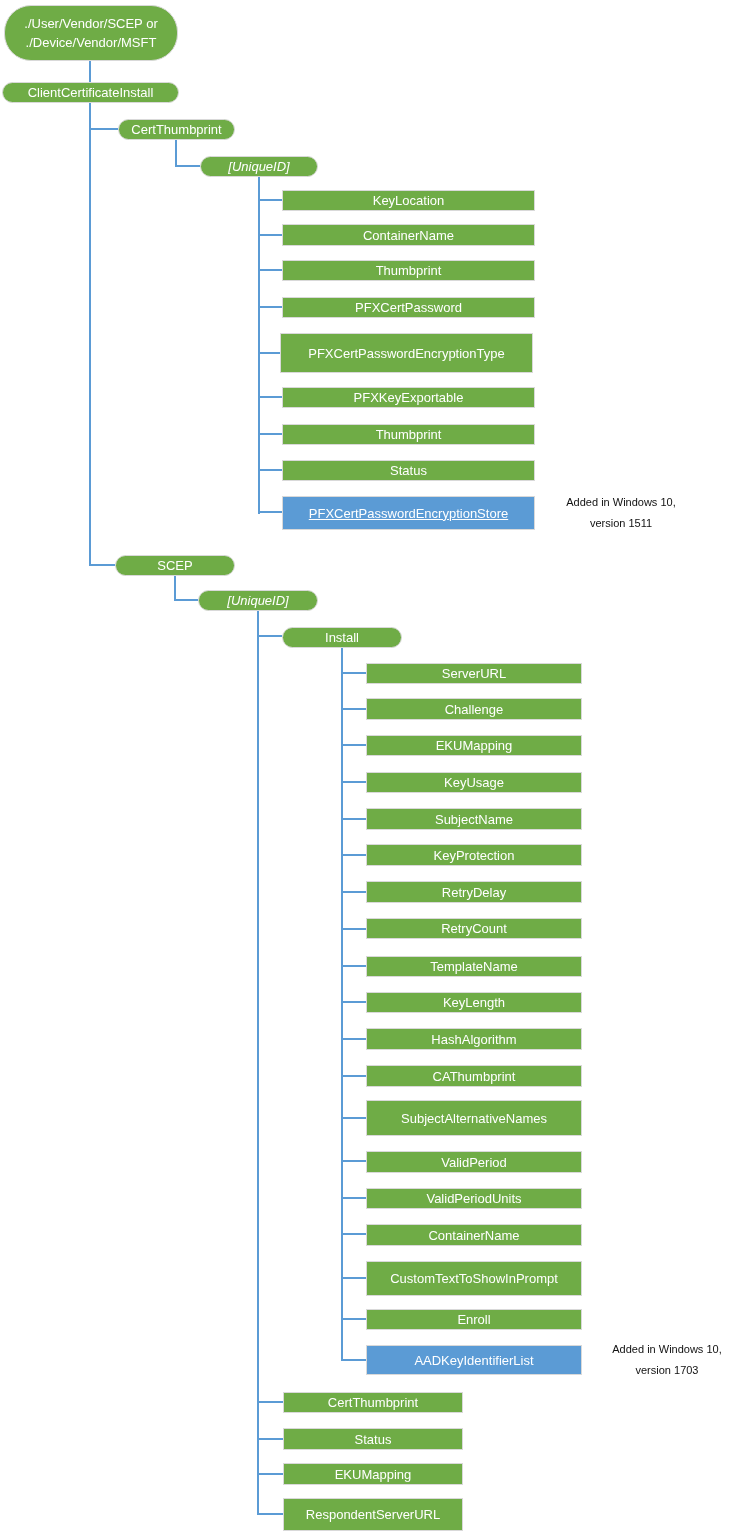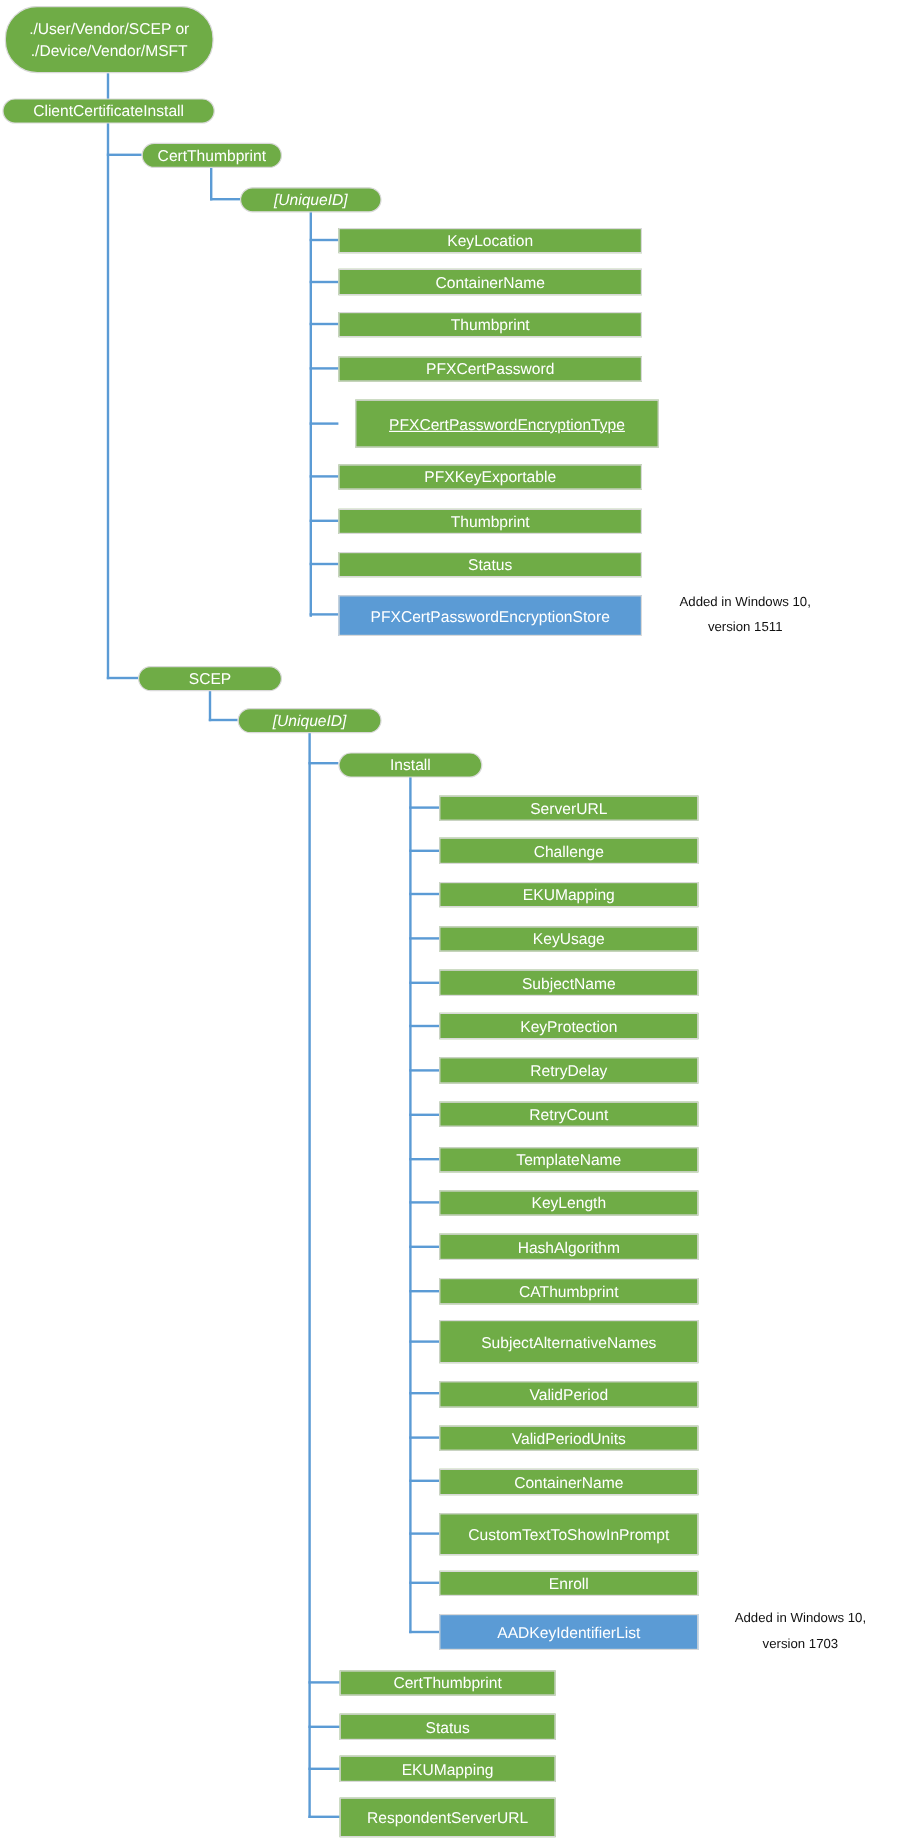--- a/index.html
+++ b/index.html
@@ -122,25 +122,25 @@
   <div class="pill" style="left:118px;top:119px;width:117px;height:21px;">CertThumbprint</div>
   <div class="pill italic" style="left:200px;top:156px;width:118px;height:21px;">[UniqueID]</div>
   <div class="pill" style="left:115px;top:555px;width:120px;height:21px;">SCEP</div>
   <div class="pill italic" style="left:198px;top:590px;width:120px;height:21px;">[UniqueID]</div>
   <div class="pill" style="left:282px;top:627px;width:120px;height:21px;">Install</div>
 
   <div class="box" style="left:282px;top:190px;width:253px;height:21px;">KeyLocation</div>
   <div class="box" style="left:282px;top:224px;width:253px;height:22px;">ContainerName</div>
   <div class="box" style="left:282px;top:260px;width:253px;height:21px;">Thumbprint</div>
   <div class="box" style="left:282px;top:297px;width:253px;height:21px;">PFXCertPassword</div>
-  <div class="box" style="left:296px;top:333px;width:253px;height:40px;text-decoration:underline;">PFXCertPasswordEncryptionType</div>
+  <div class="box" style="left:280px;top:333px;width:253px;height:40px;">PFXCertPasswordEncryptionType</div>
   <div class="box" style="left:282px;top:387px;width:253px;height:21px;">PFXKeyExportable</div>
   <div class="box" style="left:282px;top:424px;width:253px;height:21px;">Thumbprint</div>
   <div class="box" style="left:282px;top:460px;width:253px;height:21px;">Status</div>
-  <div class="box blue" style="left:282px;top:496px;width:253px;height:34px;">PFXCertPasswordEncryptionStore</div>
+  <div class="box blue" style="left:282px;top:496px;width:253px;height:34px;text-decoration:underline;">PFXCertPasswordEncryptionStore</div>
 
   <div class="annotation" style="left:536px;top:492px;width:170px;">
     <div>Added in Windows 10,</div>
     <div>version 1511</div>
   </div>
 
   <div class="box" style="left:366px;top:663px;width:216px;height:21px;">ServerURL</div>
   <div class="box" style="left:366px;top:698px;width:216px;height:22px;">Challenge</div>
   <div class="box" style="left:366px;top:735px;width:216px;height:21px;text-align:center;">EKUMapping</div>
   <div class="box" style="left:366px;top:772px;width:216px;height:21px;">KeyUsage</div>

